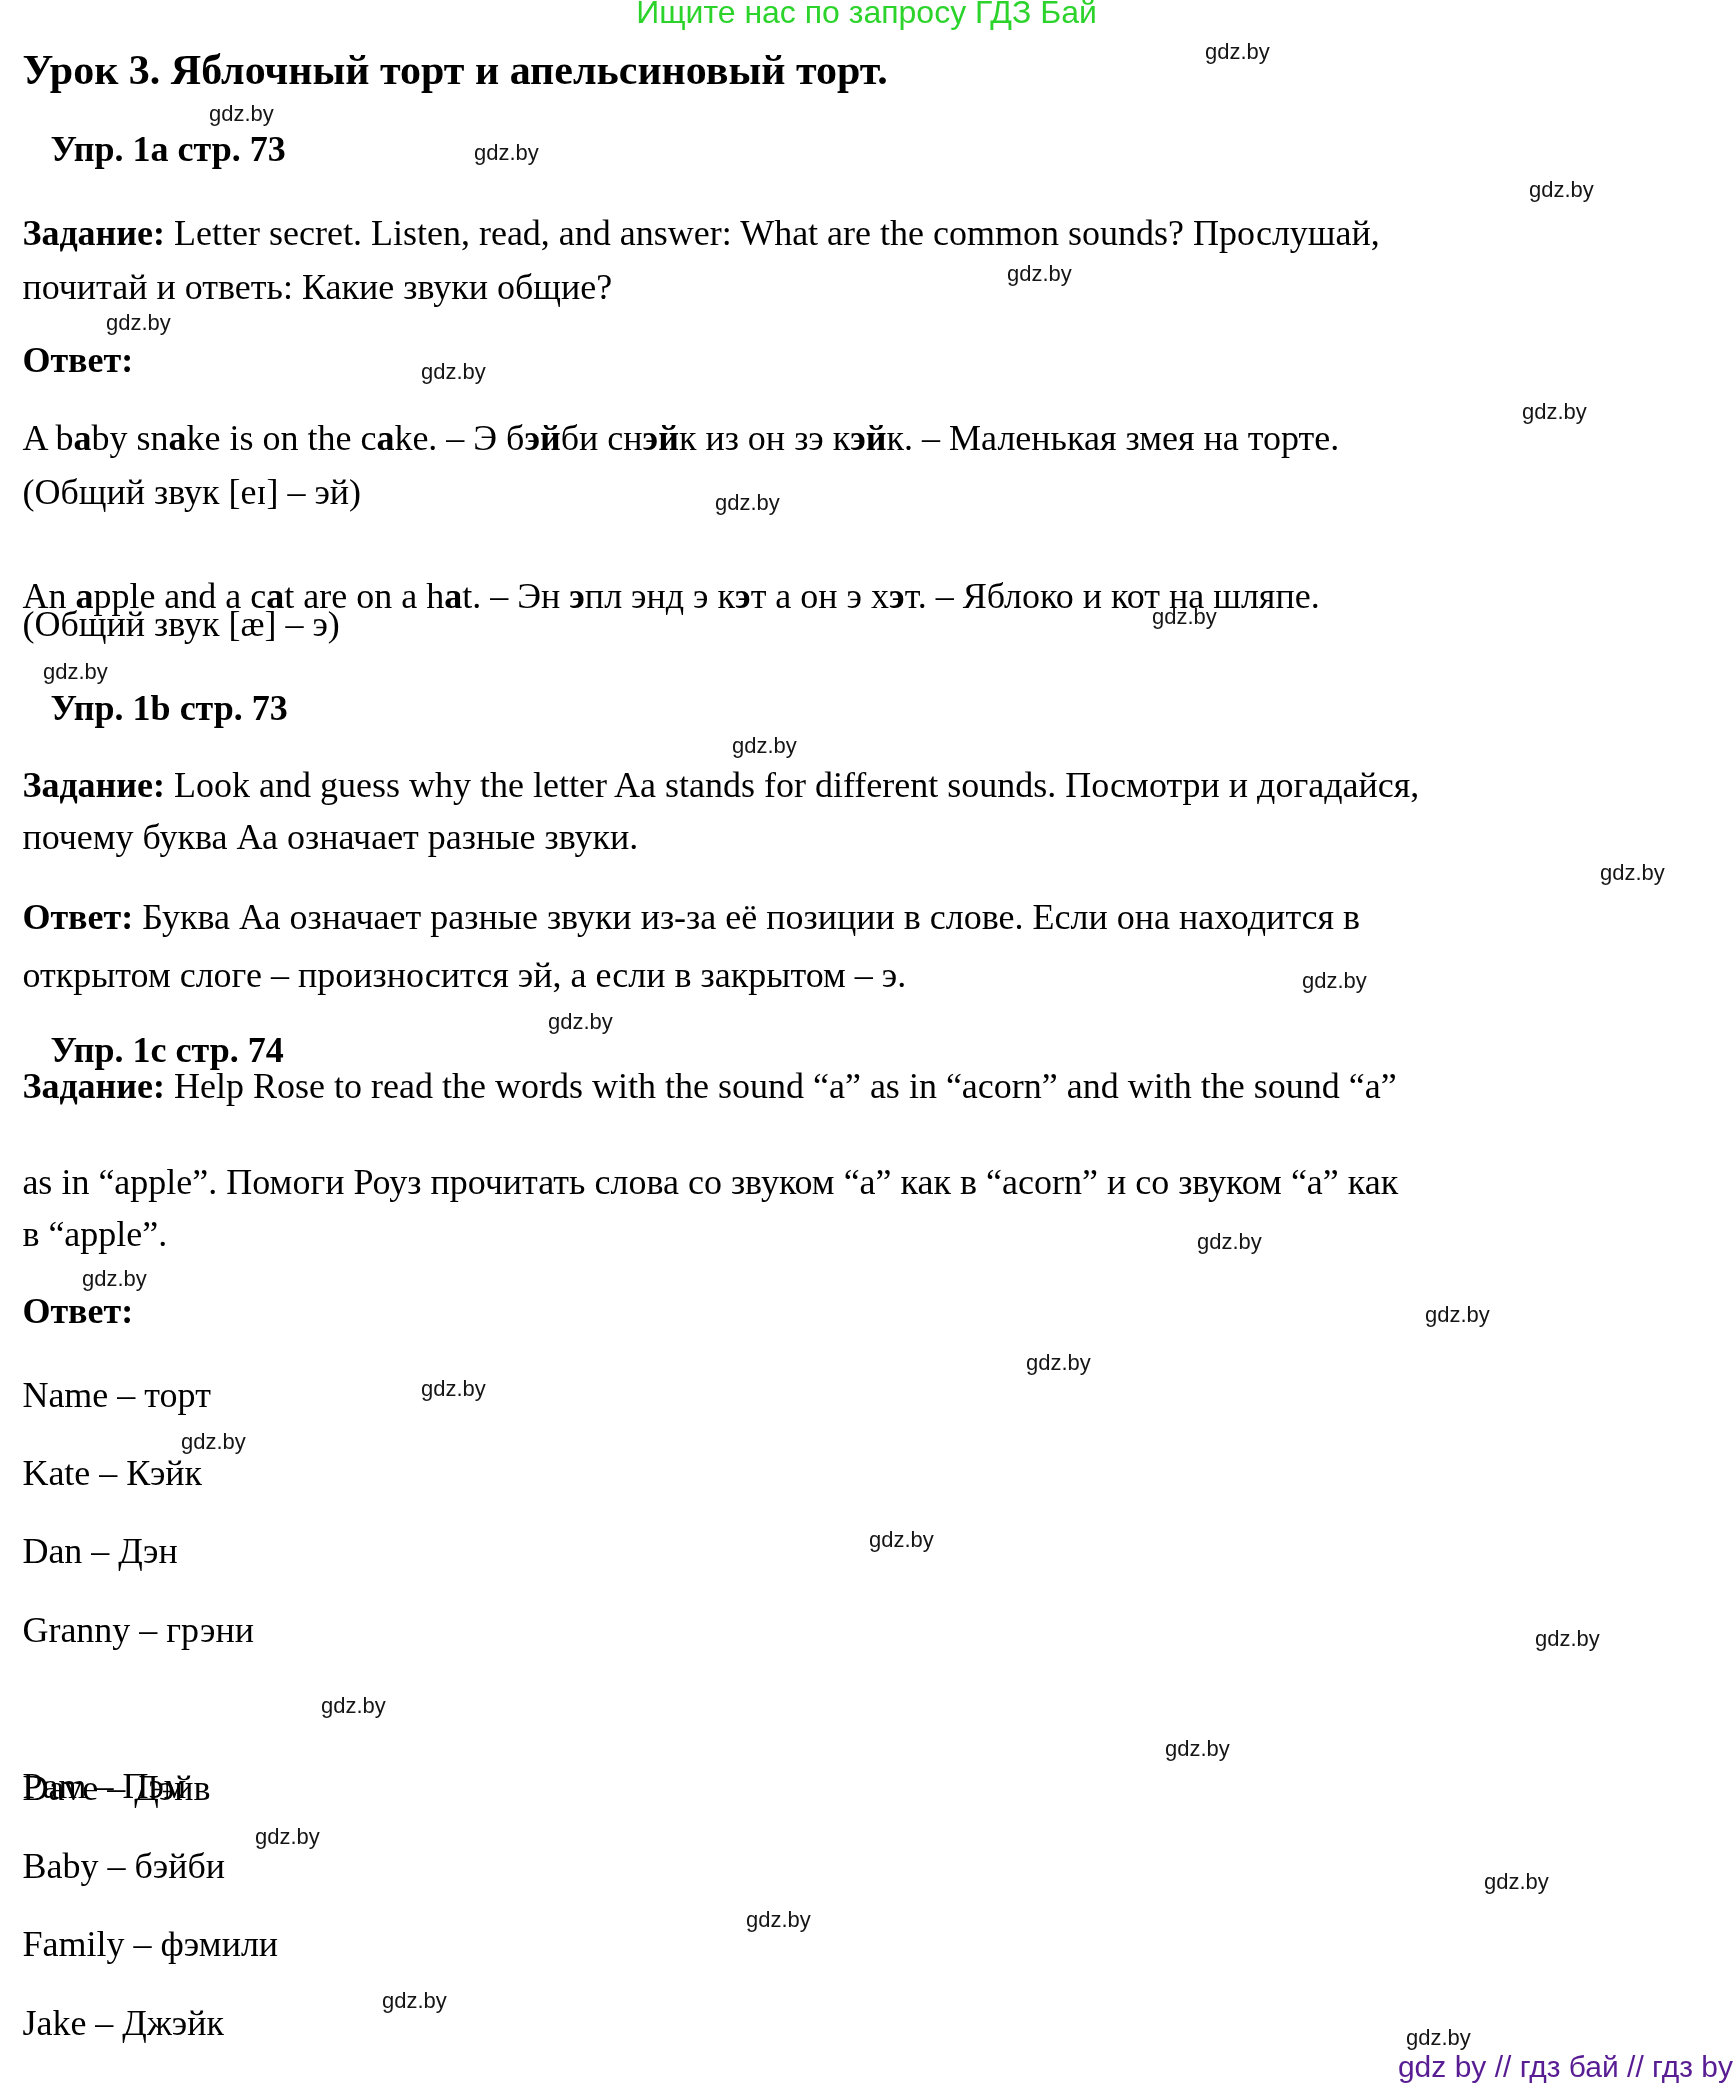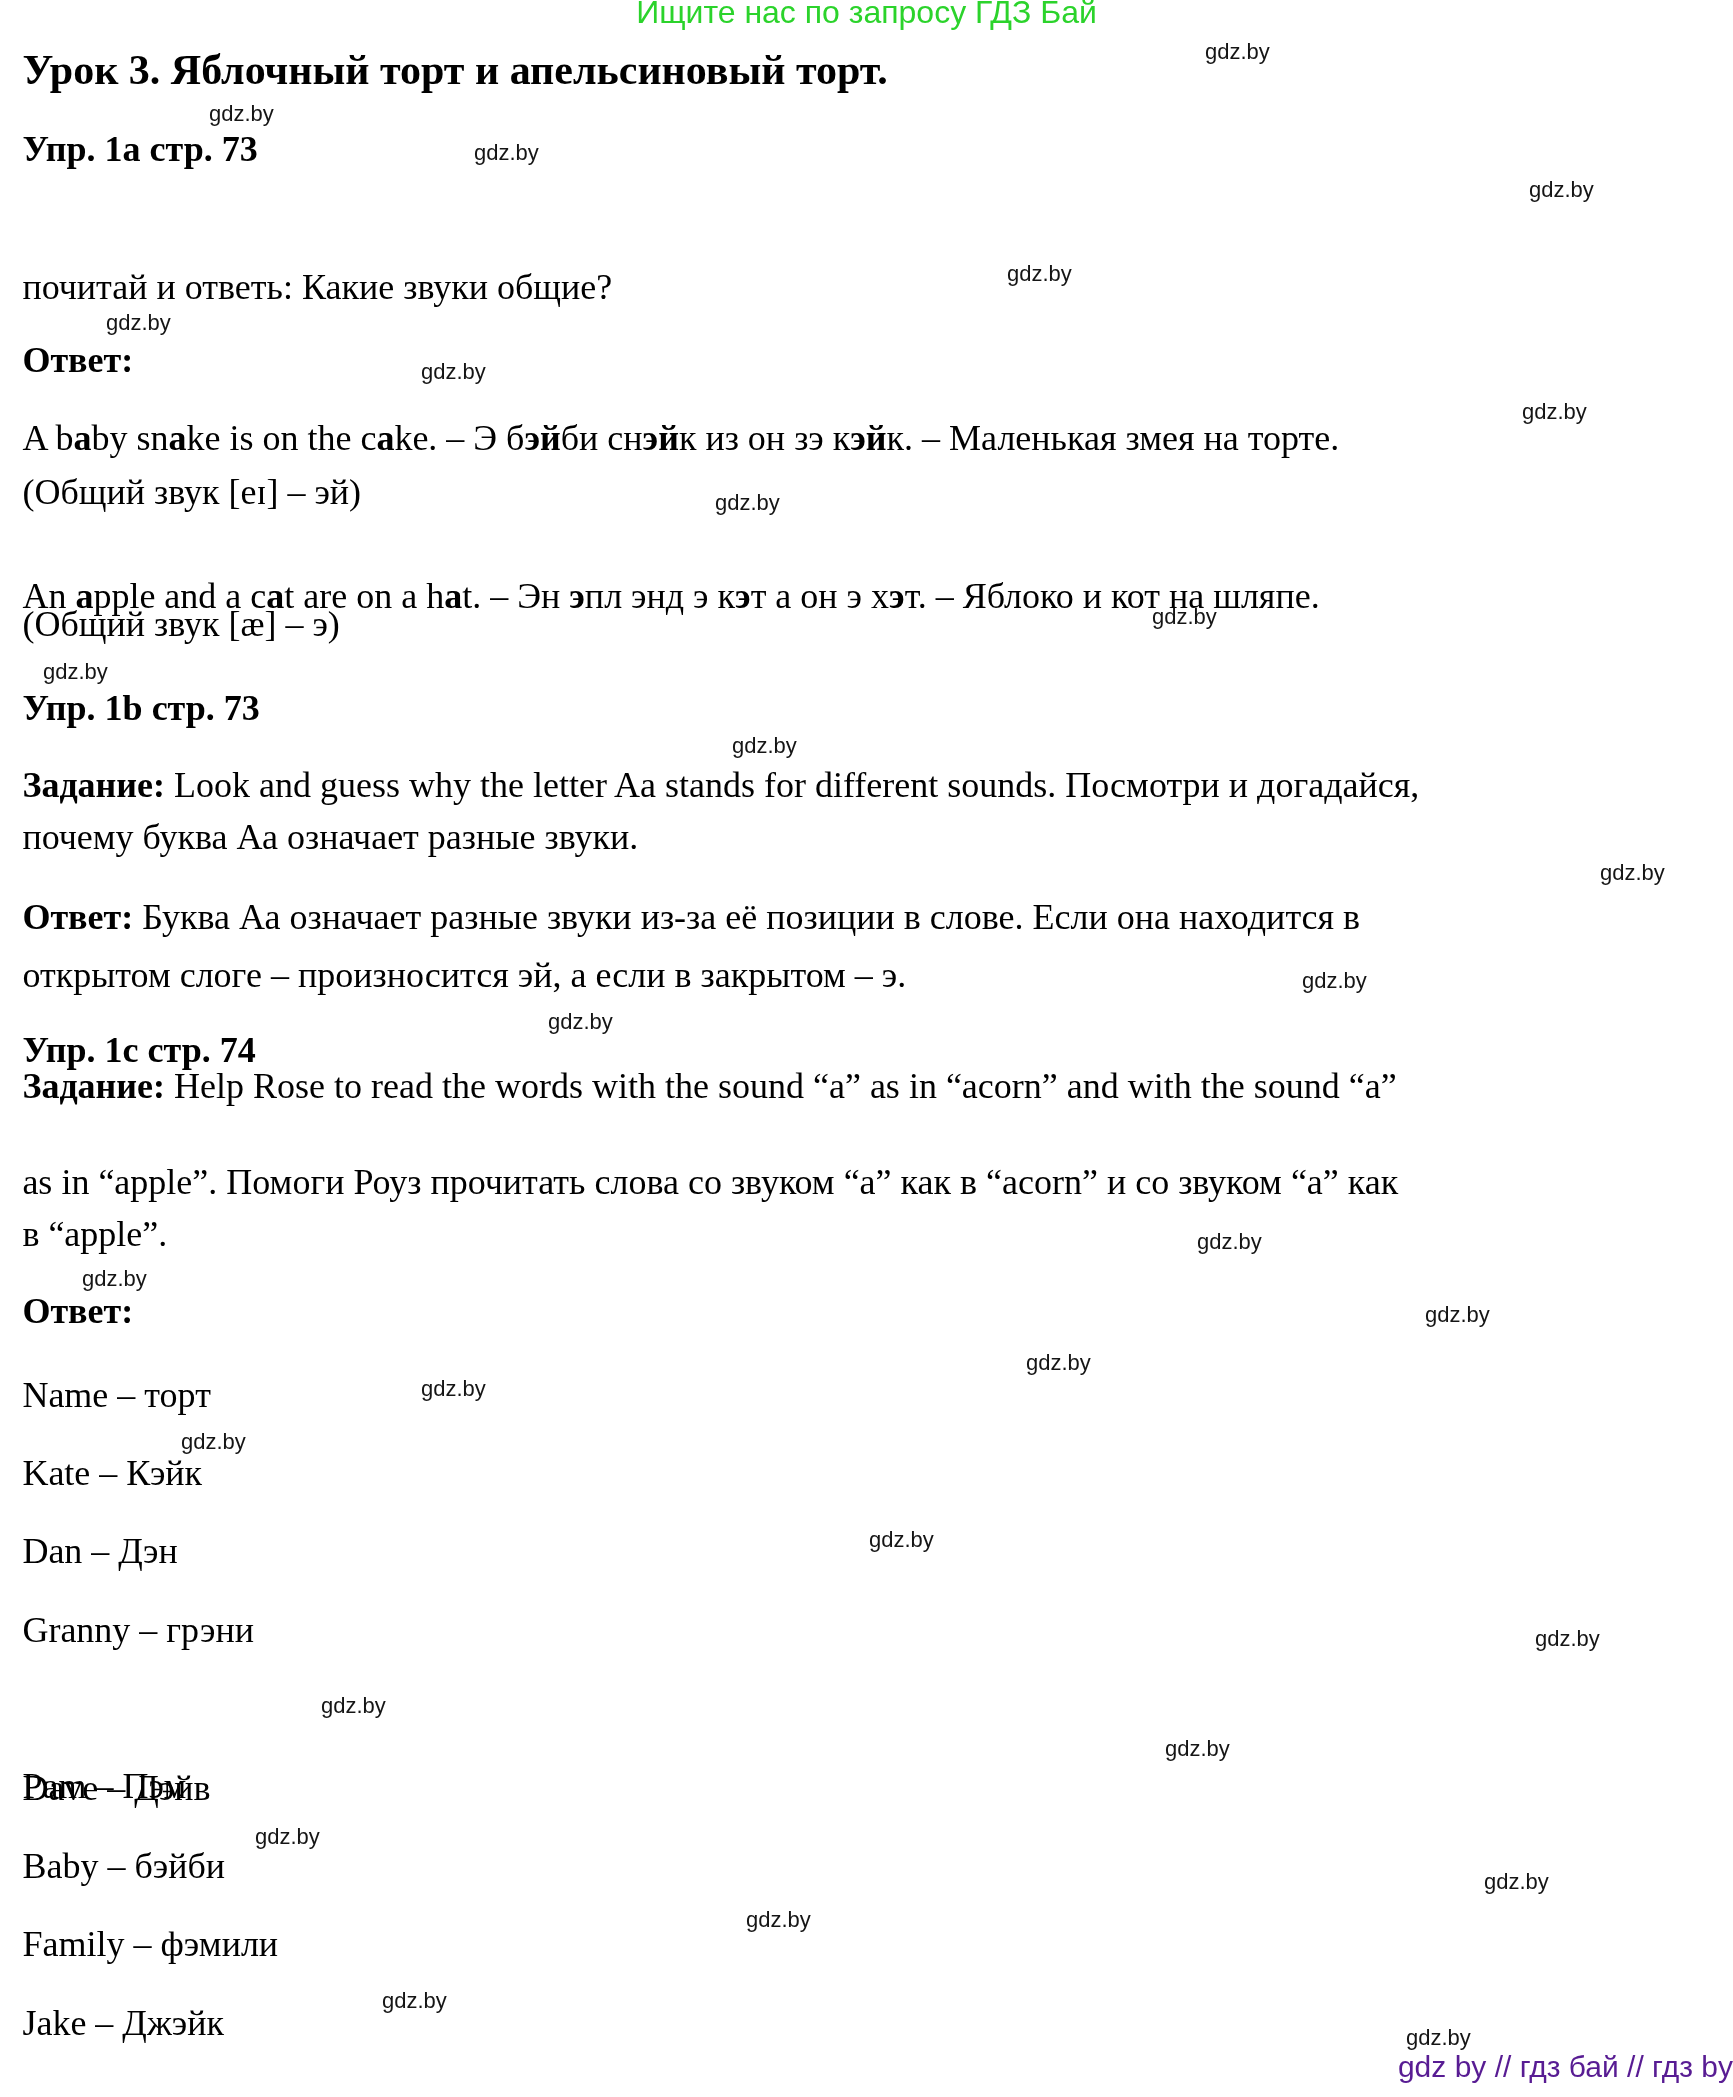--- a/index.html
+++ b/index.html
@@ -31,41 +31,42 @@
   }
   .line{
     position:absolute;
     left:22.4px;
     font-size:36px;
     line-height:1.15;
     white-space:nowrap;
   }
   .line b{font-weight:bold;}
   .title{font-size:42px;font-weight:bold;}
-  .heading{font-weight:bold;}
+  .heading{font-weight:bold;margin-left:28px;}
   .bold{font-weight:bold;}
   .wm{
     position:absolute;
     font-family:"Liberation Sans", sans-serif;
     font-size:22px;
     color:#151515;
     line-height:1.0;
     white-space:nowrap;
   }
 </style>
 </head>
 <body>
 
 <div class="page">
 
   <div class="header-note" style="color: rgb(43, 211, 43);">Ищите нас по запросу ГДЗ Бай</div>
 
   <div class="line title" style="top:46px">Урок 3. Яблочный торт и апельсиновый торт.</div>
 
   <div class="line heading" style="top:129px">Упр. 1а стр. 73</div>
+  <div class="line" style="top:213px"><b>Задание:</b> Letter secret. Listen, read, and answer: What are the common sounds? Прослушай,</div>
   <div class="line" style="top:267px">почитай и ответь: Какие звуки общие?</div>
   <div class="line bold" style="top:340px">Ответ:</div>
   <div class="line" style="top:418px">A b<b>a</b>by sn<b>a</b>ke is on the c<b>a</b>ke. – Э б<b>эй</b>би сн<b>эй</b>к из он зэ к<b>эй</b>к. – Маленькая змея на торте.</div>
   <div class="line" style="top:472px">(Общий звук [eɪ] – эй)</div>
   <div class="line" style="top:576px">An <b>a</b>pple and a c<b>a</b>t are on a h<b>a</b>t. – Эн <b>э</b>пл энд э к<b>э</b>т а он э х<b>э</b>т. – Яблоко и кот на шляпе.</div>
   <div class="line" style="top:604px">(Общий звук [æ] – э)</div>
 
   <div class="line heading" style="top:688px">Упр. 1b стр. 73</div>
   <div class="line" style="top:765px"><b>Задание:</b> Look and guess why the letter Aa stands for different sounds. Посмотри и догадайся,</div>
   <div class="line" style="top:817px">почему буква Аа означает разные звуки.</div>

